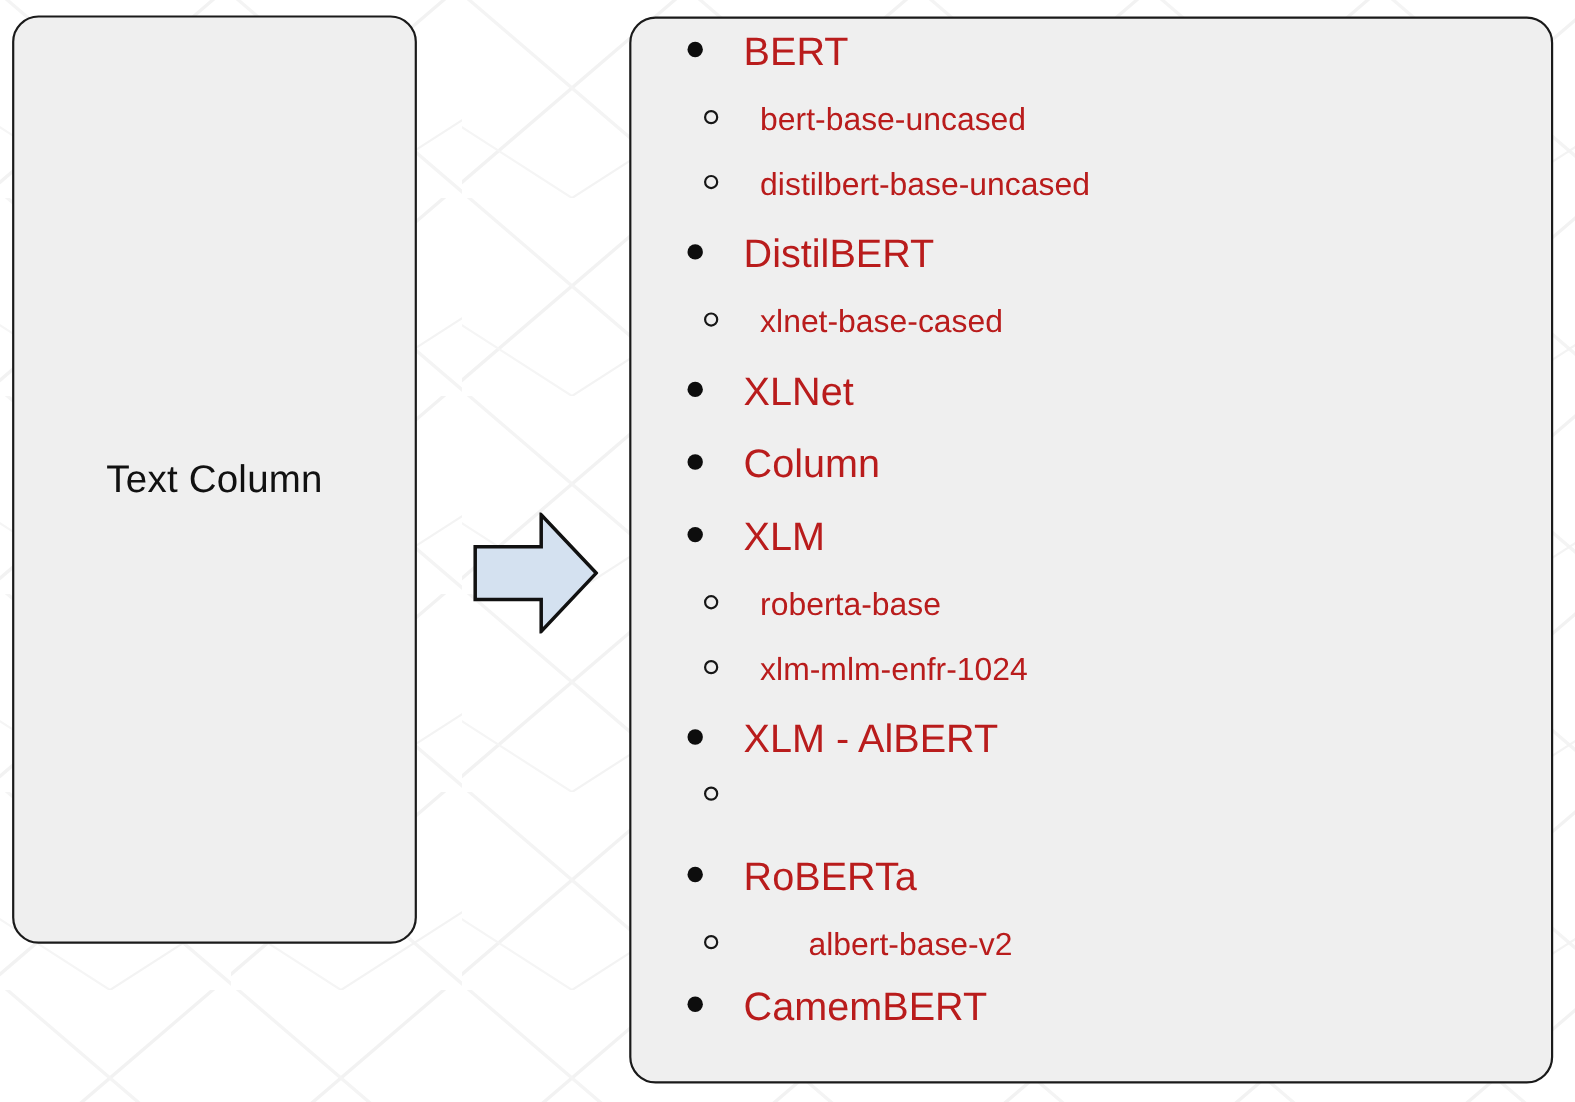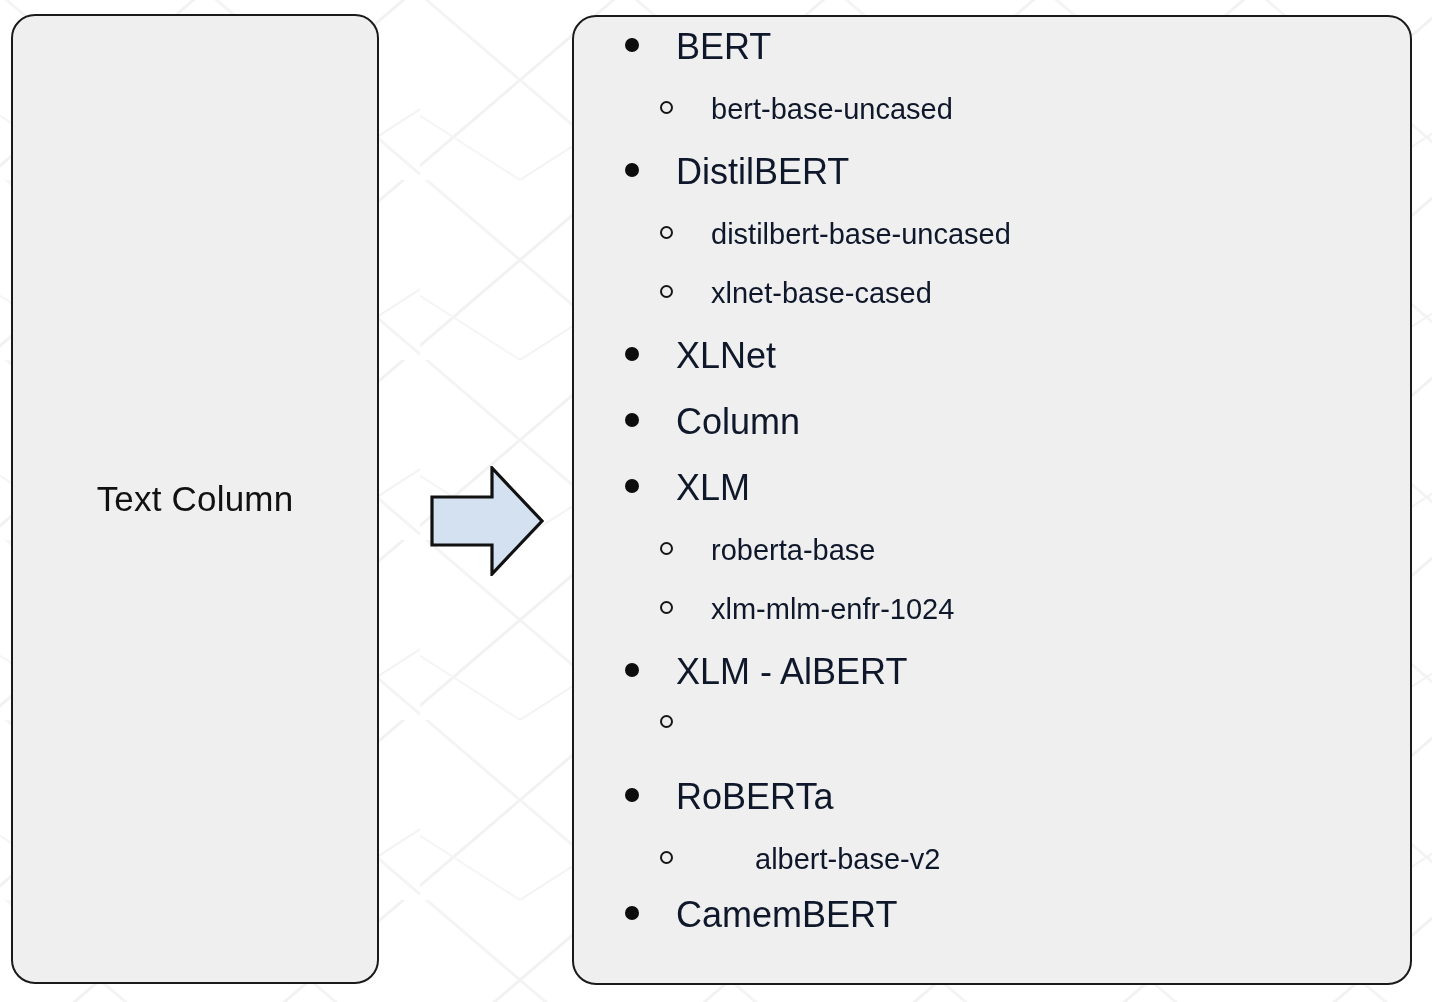--- a/index.html
+++ b/index.html
@@ -31,21 +31,21 @@
     background: #efefef;
     border: 2px solid #1a1a1a;
     border-radius: 24px;
     box-sizing: border-box;
   }
 
   #left-panel {
     left: 11px;
     top: 14px;
     width: 368px;
-    height: 970px;
+    height: 844px;
     display: flex;
     align-items: center;
     justify-content: center;
   }
 
   #left-panel-label {
     font-size: 35px;
     color: #111111;
     letter-spacing: 0.2px;
     white-space: nowrap;
@@ -77,21 +77,21 @@
     align-items: baseline;
     box-sizing: border-box;
   }
 
   .row.lvl1 {
     padding-left: 51px;
     height: 66px;
   }
 
   .row.lvl2 {
-    padding-left: 86px;
+    padding-left: 66px;
     height: 59px;
   }
 
   .row.lvl2.tight {
     height: 52px;
     gap: 44px;
   }
 
   .row.lvl1.tight {
     height: 58px;
@@ -116,21 +116,21 @@
     height: 13px;
     border-radius: 50%;
     border: 2px solid #161616;
     background: transparent;
     box-sizing: border-box;
     position: relative;
     top: -5px;
   }
 
   .label {
-    color: #0f172a;
+    color: #b91c1c;
     white-space: nowrap;
   }
 
   .row.lvl1 .label {
     font-size: 36px;
     margin-left: 37px;
     line-height: 1;
   }
 
   .row.lvl2 .label {
@@ -168,27 +168,27 @@
   <div class="panel" id="right-panel">
     <div id="list-root">
         <div class="row lvl1">
           <span class="bullet disc"></span>
           <span class="label">BERT</span>
         </div>
         <div class="row lvl2">
           <span class="bullet circle"></span>
           <span class="label">bert-base-uncased</span>
         </div>
+        <div class="row lvl2">
+          <span class="bullet circle"></span>
+          <span class="label">distilbert-base-uncased</span>
+        </div>
         <div class="row lvl1">
           <span class="bullet disc"></span>
           <span class="label">DistilBERT</span>
-        </div>
-        <div class="row lvl2">
-          <span class="bullet circle"></span>
-          <span class="label">distilbert-base-uncased</span>
         </div>
         <div class="row lvl2">
           <span class="bullet circle"></span>
           <span class="label">xlnet-base-cased</span>
         </div>
         <div class="row lvl1">
           <span class="bullet disc"></span>
           <span class="label">XLNet</span>
         </div>
         <div class="row lvl1">

